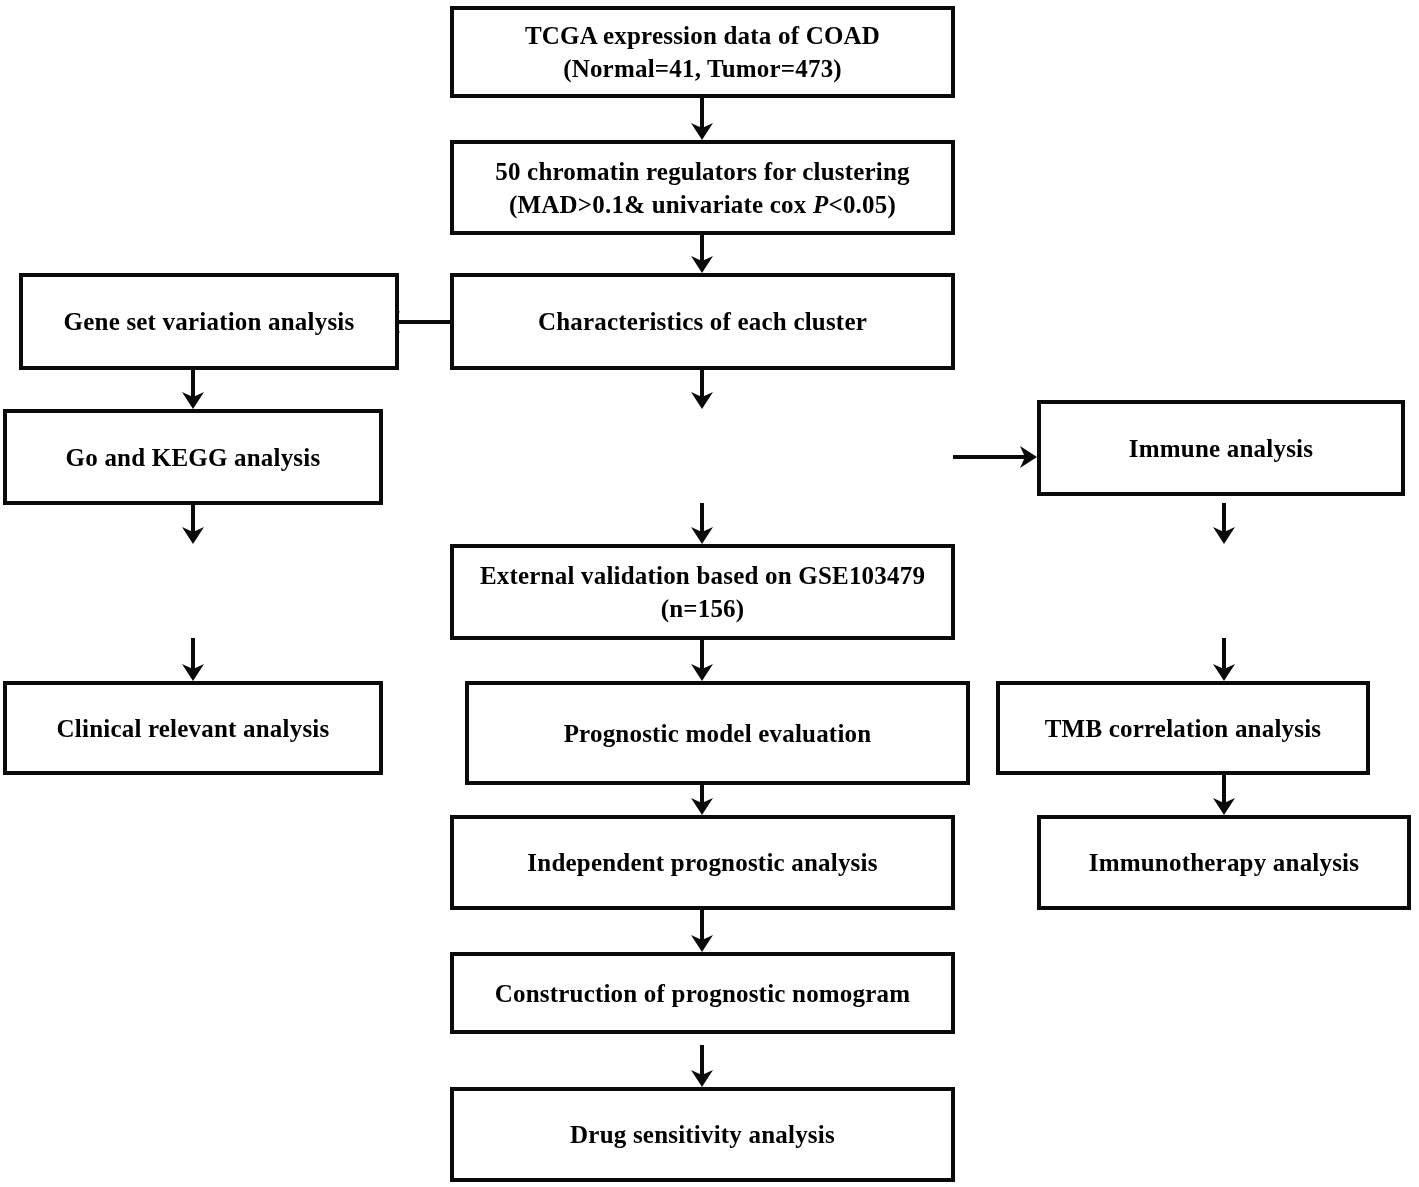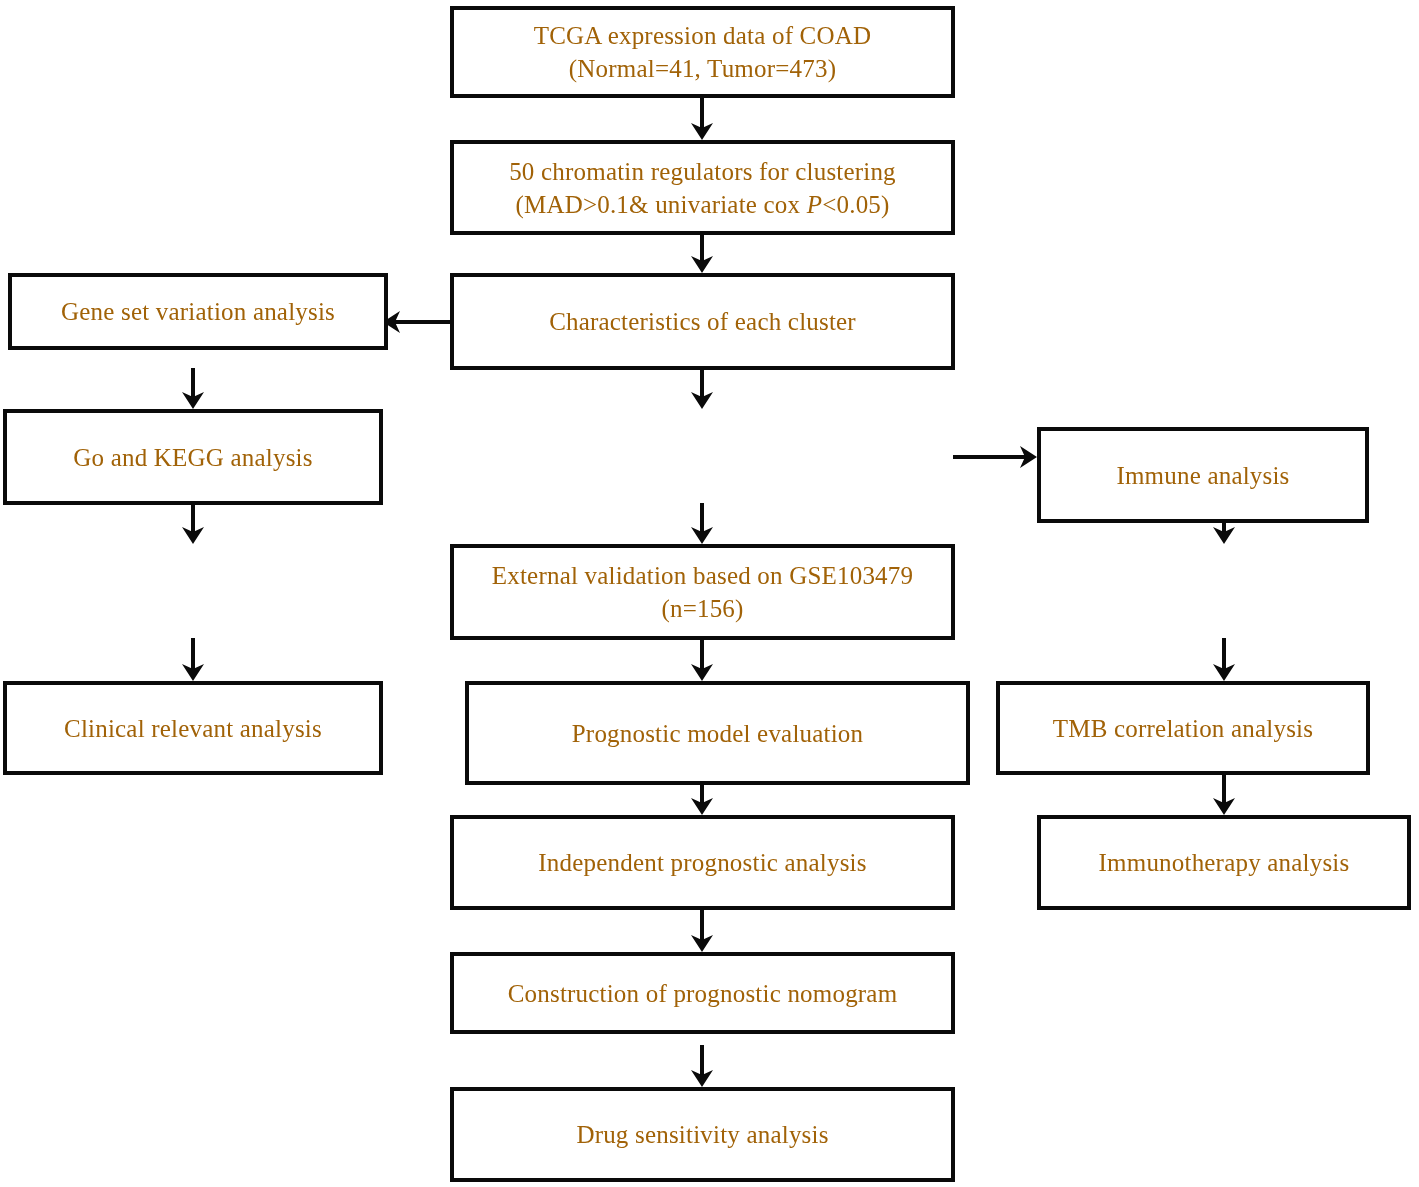--- a/index.html
+++ b/index.html
@@ -24,24 +24,24 @@
   .box {
     position: absolute;
     box-sizing: border-box;
     background: #ffffff;
     border: 4px solid #0a0a0a;
     display: flex;
     flex-direction: column;
     align-items: center;
     justify-content: center;
     text-align: center;
-    font-weight: 400;
+    font-weight: 700;
     font-size: 25px;
     line-height: 33px;
-    color: #a16207;
+    color: #000000;
     letter-spacing: 0.2px;
   }
   .bl { white-space: nowrap; }
   .bl em { font-style: italic; }
 </style>
 </head>
 <body>
 
 <div class="page">
 
@@ -141,34 +141,34 @@
   </div>
 
   <div class="box" style="left:450px;top:952px;width:505px;height:82px">
     <div class="bl">Construction of prognostic nomogram</div>
   </div>
 
   <div class="box" style="left:450px;top:1087px;width:505px;height:95px">
     <div class="bl">Drug sensitivity analysis</div>
   </div>
 
-  <div class="box" style="left:8px;top:273px;width:380px;height:77px">
+  <div class="box" style="left:19px;top:273px;width:380px;height:97px">
     <div class="bl">Gene set variation analysis</div>
   </div>
 
   <div class="box" style="left:3px;top:409px;width:380px;height:96px">
     <div class="bl">Go and KEGG analysis</div>
   </div>
 
 
   <div class="box" style="left:3px;top:681px;width:380px;height:94px">
     <div class="bl">Clinical relevant analysis</div>
   </div>
 
-  <div class="box" style="left:1037px;top:427px;width:332px;height:96px">
+  <div class="box" style="left:1037px;top:400px;width:368px;height:96px">
     <div class="bl">Immune analysis</div>
   </div>
 
 
   <div class="box" style="left:996px;top:681px;width:374px;height:94px">
     <div class="bl">TMB correlation analysis</div>
   </div>
 
   <div class="box" style="left:1037px;top:815px;width:374px;height:95px">
     <div class="bl">Immunotherapy analysis</div>

